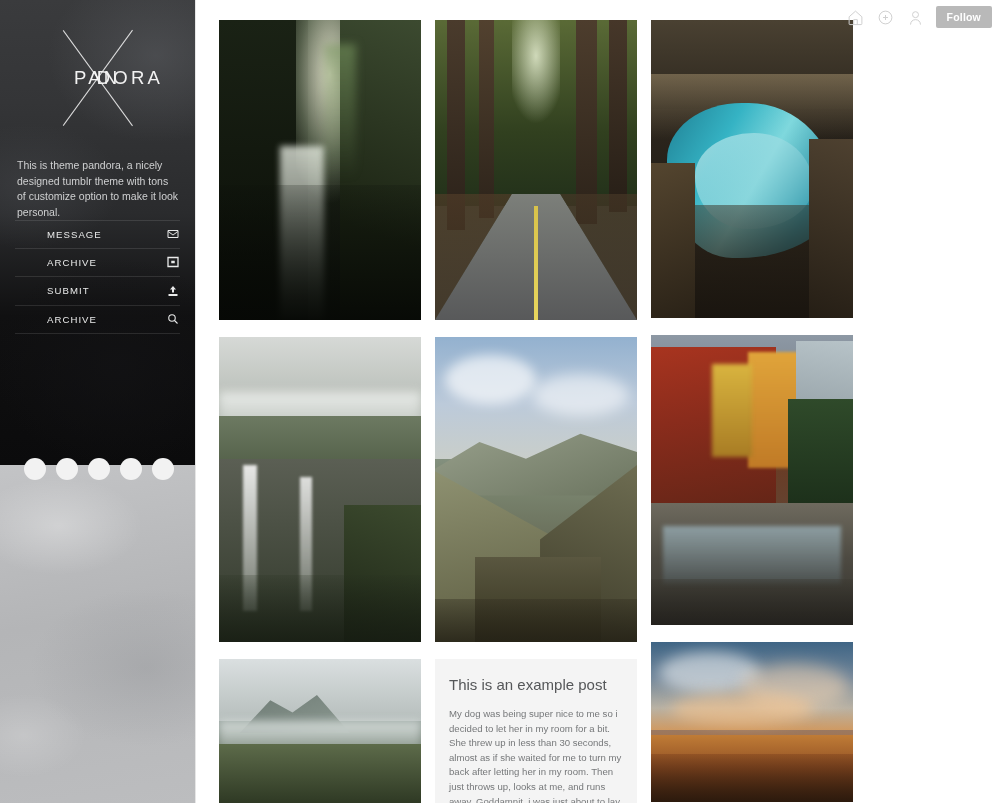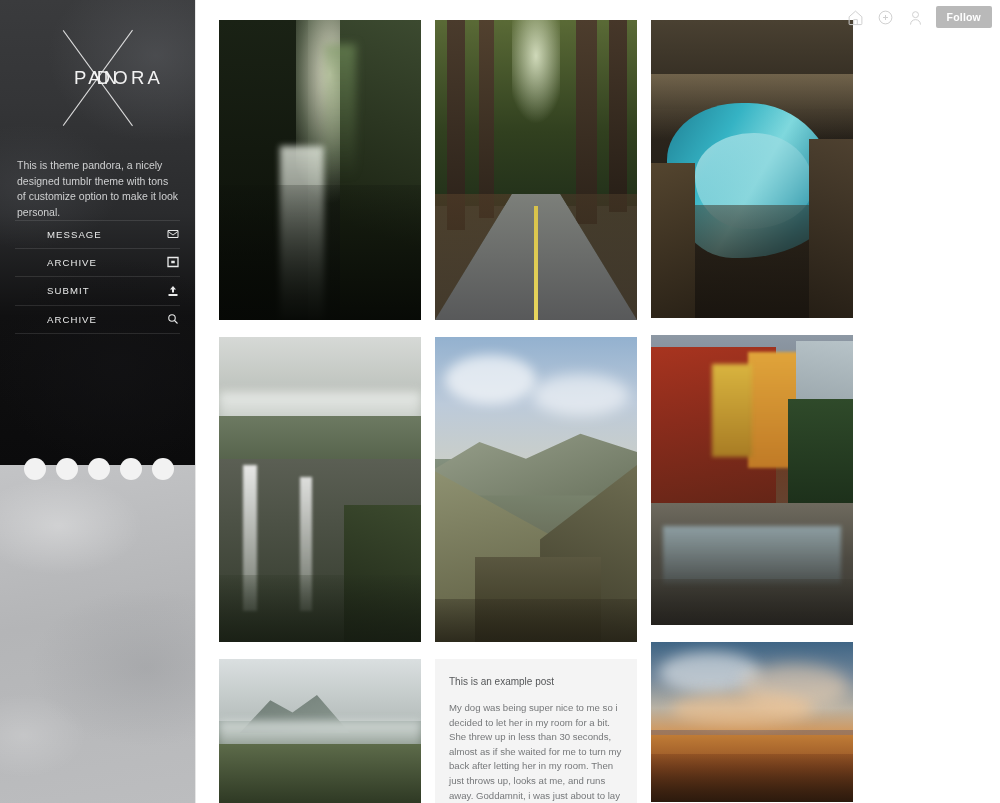--- a/index.html
+++ b/index.html
@@ -117,21 +117,21 @@
   #col-2 { left: 216px; }
   #col-3 { left: 432px; }
   .post { width: 202px; margin-bottom: 17px; overflow: hidden; position: relative; }
   .photo { width: 202px; display: block; position: relative; overflow: hidden; }
 
   
   .text-post {
     width: 202px; background: #f4f4f4; padding: 17px 14px 16px 14px;
   }
   .text-post-title {
-    font-size: 10px; color: #555759; font-weight: 400; margin-bottom: 13px; line-height: 1.2;
+    font-size: 15px; color: #555759; font-weight: 400; margin-bottom: 13px; line-height: 1.2;
   }
   .text-post-body { font-size: 9.6px; color: #76787a; line-height: 14.6px; }
   .text-post-body p { margin-bottom: 11px; }
 
   
   .ph { position: relative; }
   .ph > i { position: absolute; display: block; }
 </style>
 </head>
 <body>

